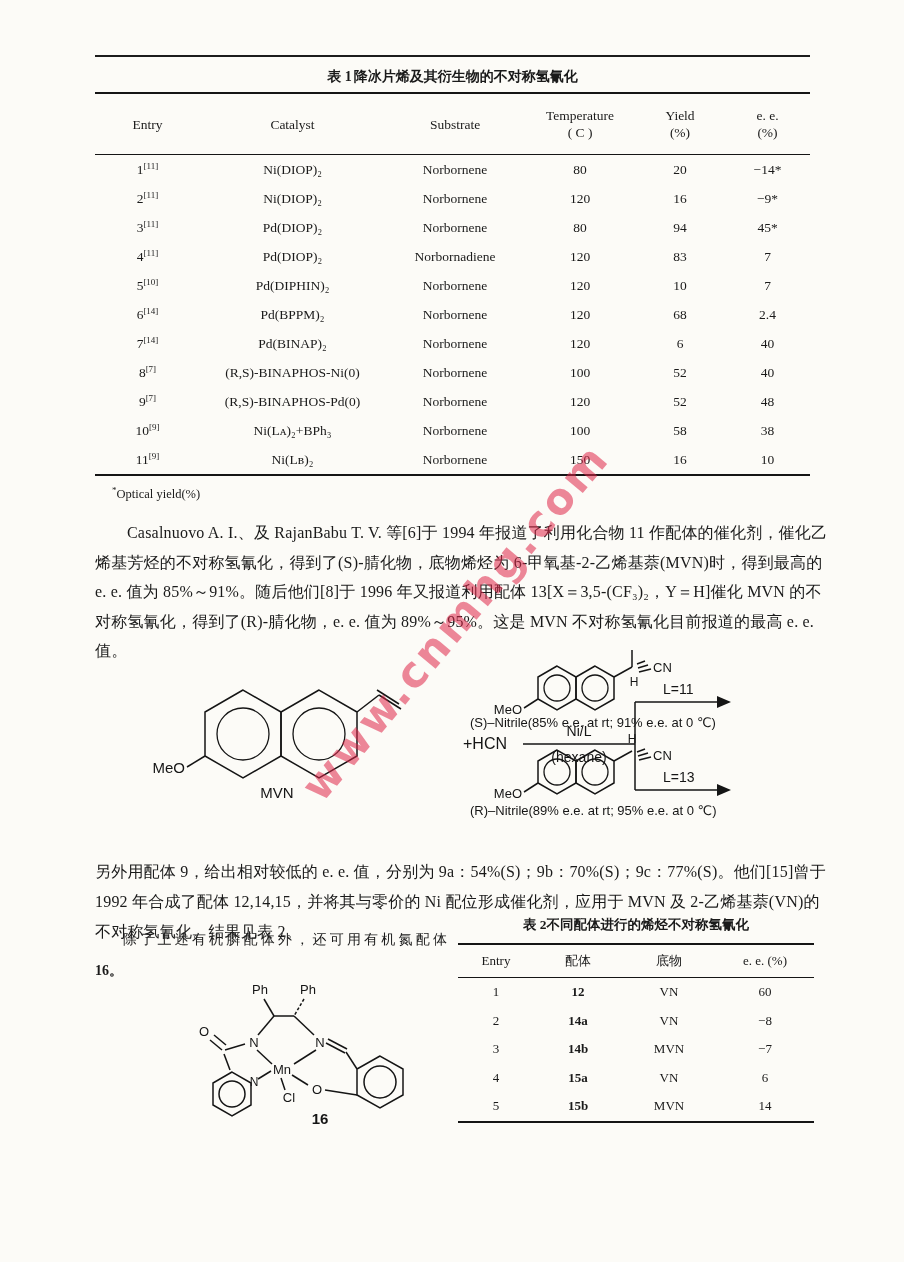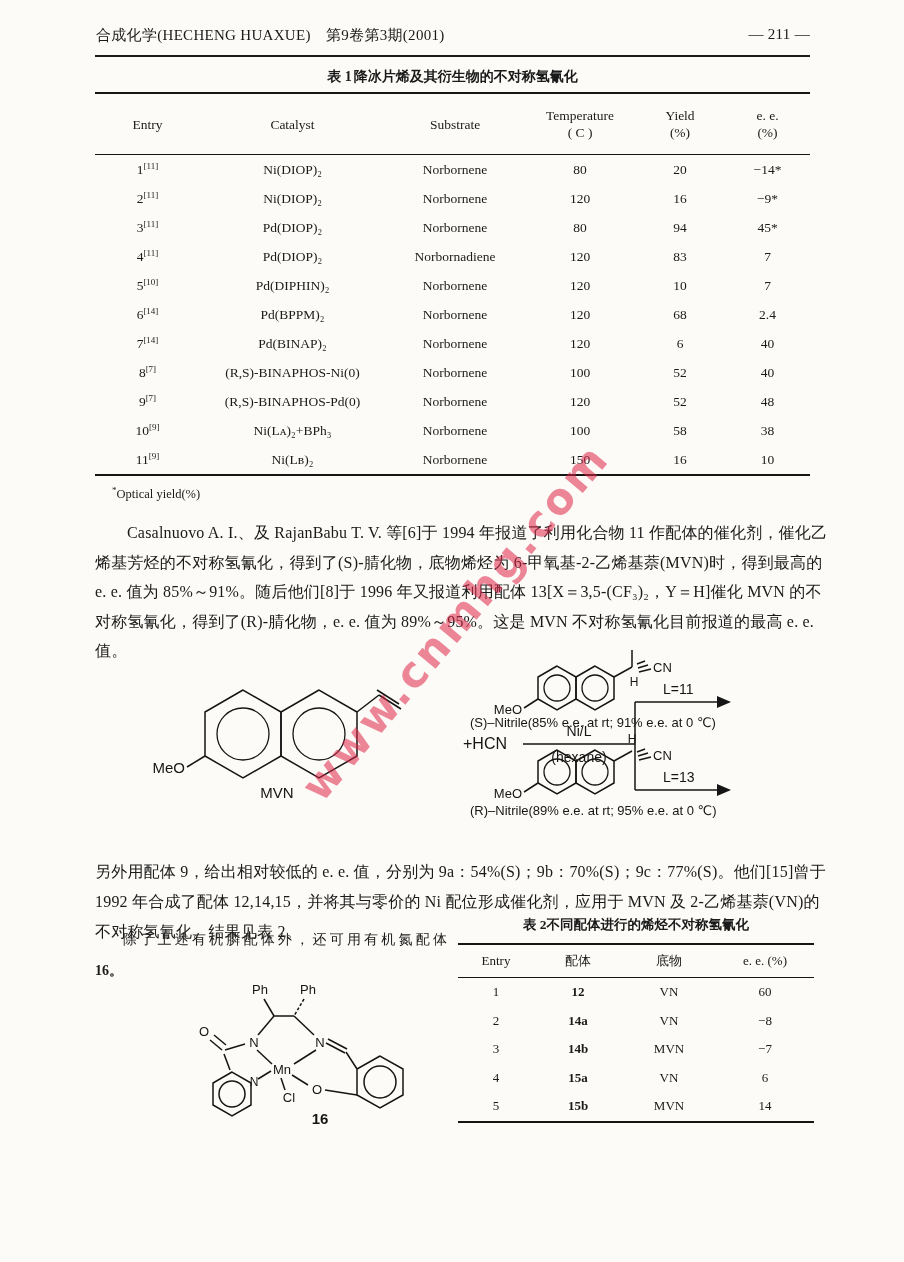--- a/index.html
+++ b/index.html
@@ -53,24 +53,20 @@
     white-space:nowrap;pointer-events:none;
   }
 </style>
 </head>
 <body>
 
 <div class="page">
 
   <div class="watermark">www.cnmhg.com</div>
 
-  <div class="hdr">
-    <span>合成化学(HECHENG HUAXUE)　第9卷第3期(2001)</span>
-    <span>— 211 —</span>
-  </div>
   <div class="rule" style="left:95px;top:55px;width:715px;height:2px;"></div>
 
   <div class="abs t-title" style="left:95px;top:68px;width:715px;">
     <span>表 1</span>
     <span>降冰片烯及其衍生物的不对称氢氰化</span>
   </div>
   <div class="t1">
     <div class="t1-grid t1-head">
       <div class="hcell">
           <span>Entry</span>

